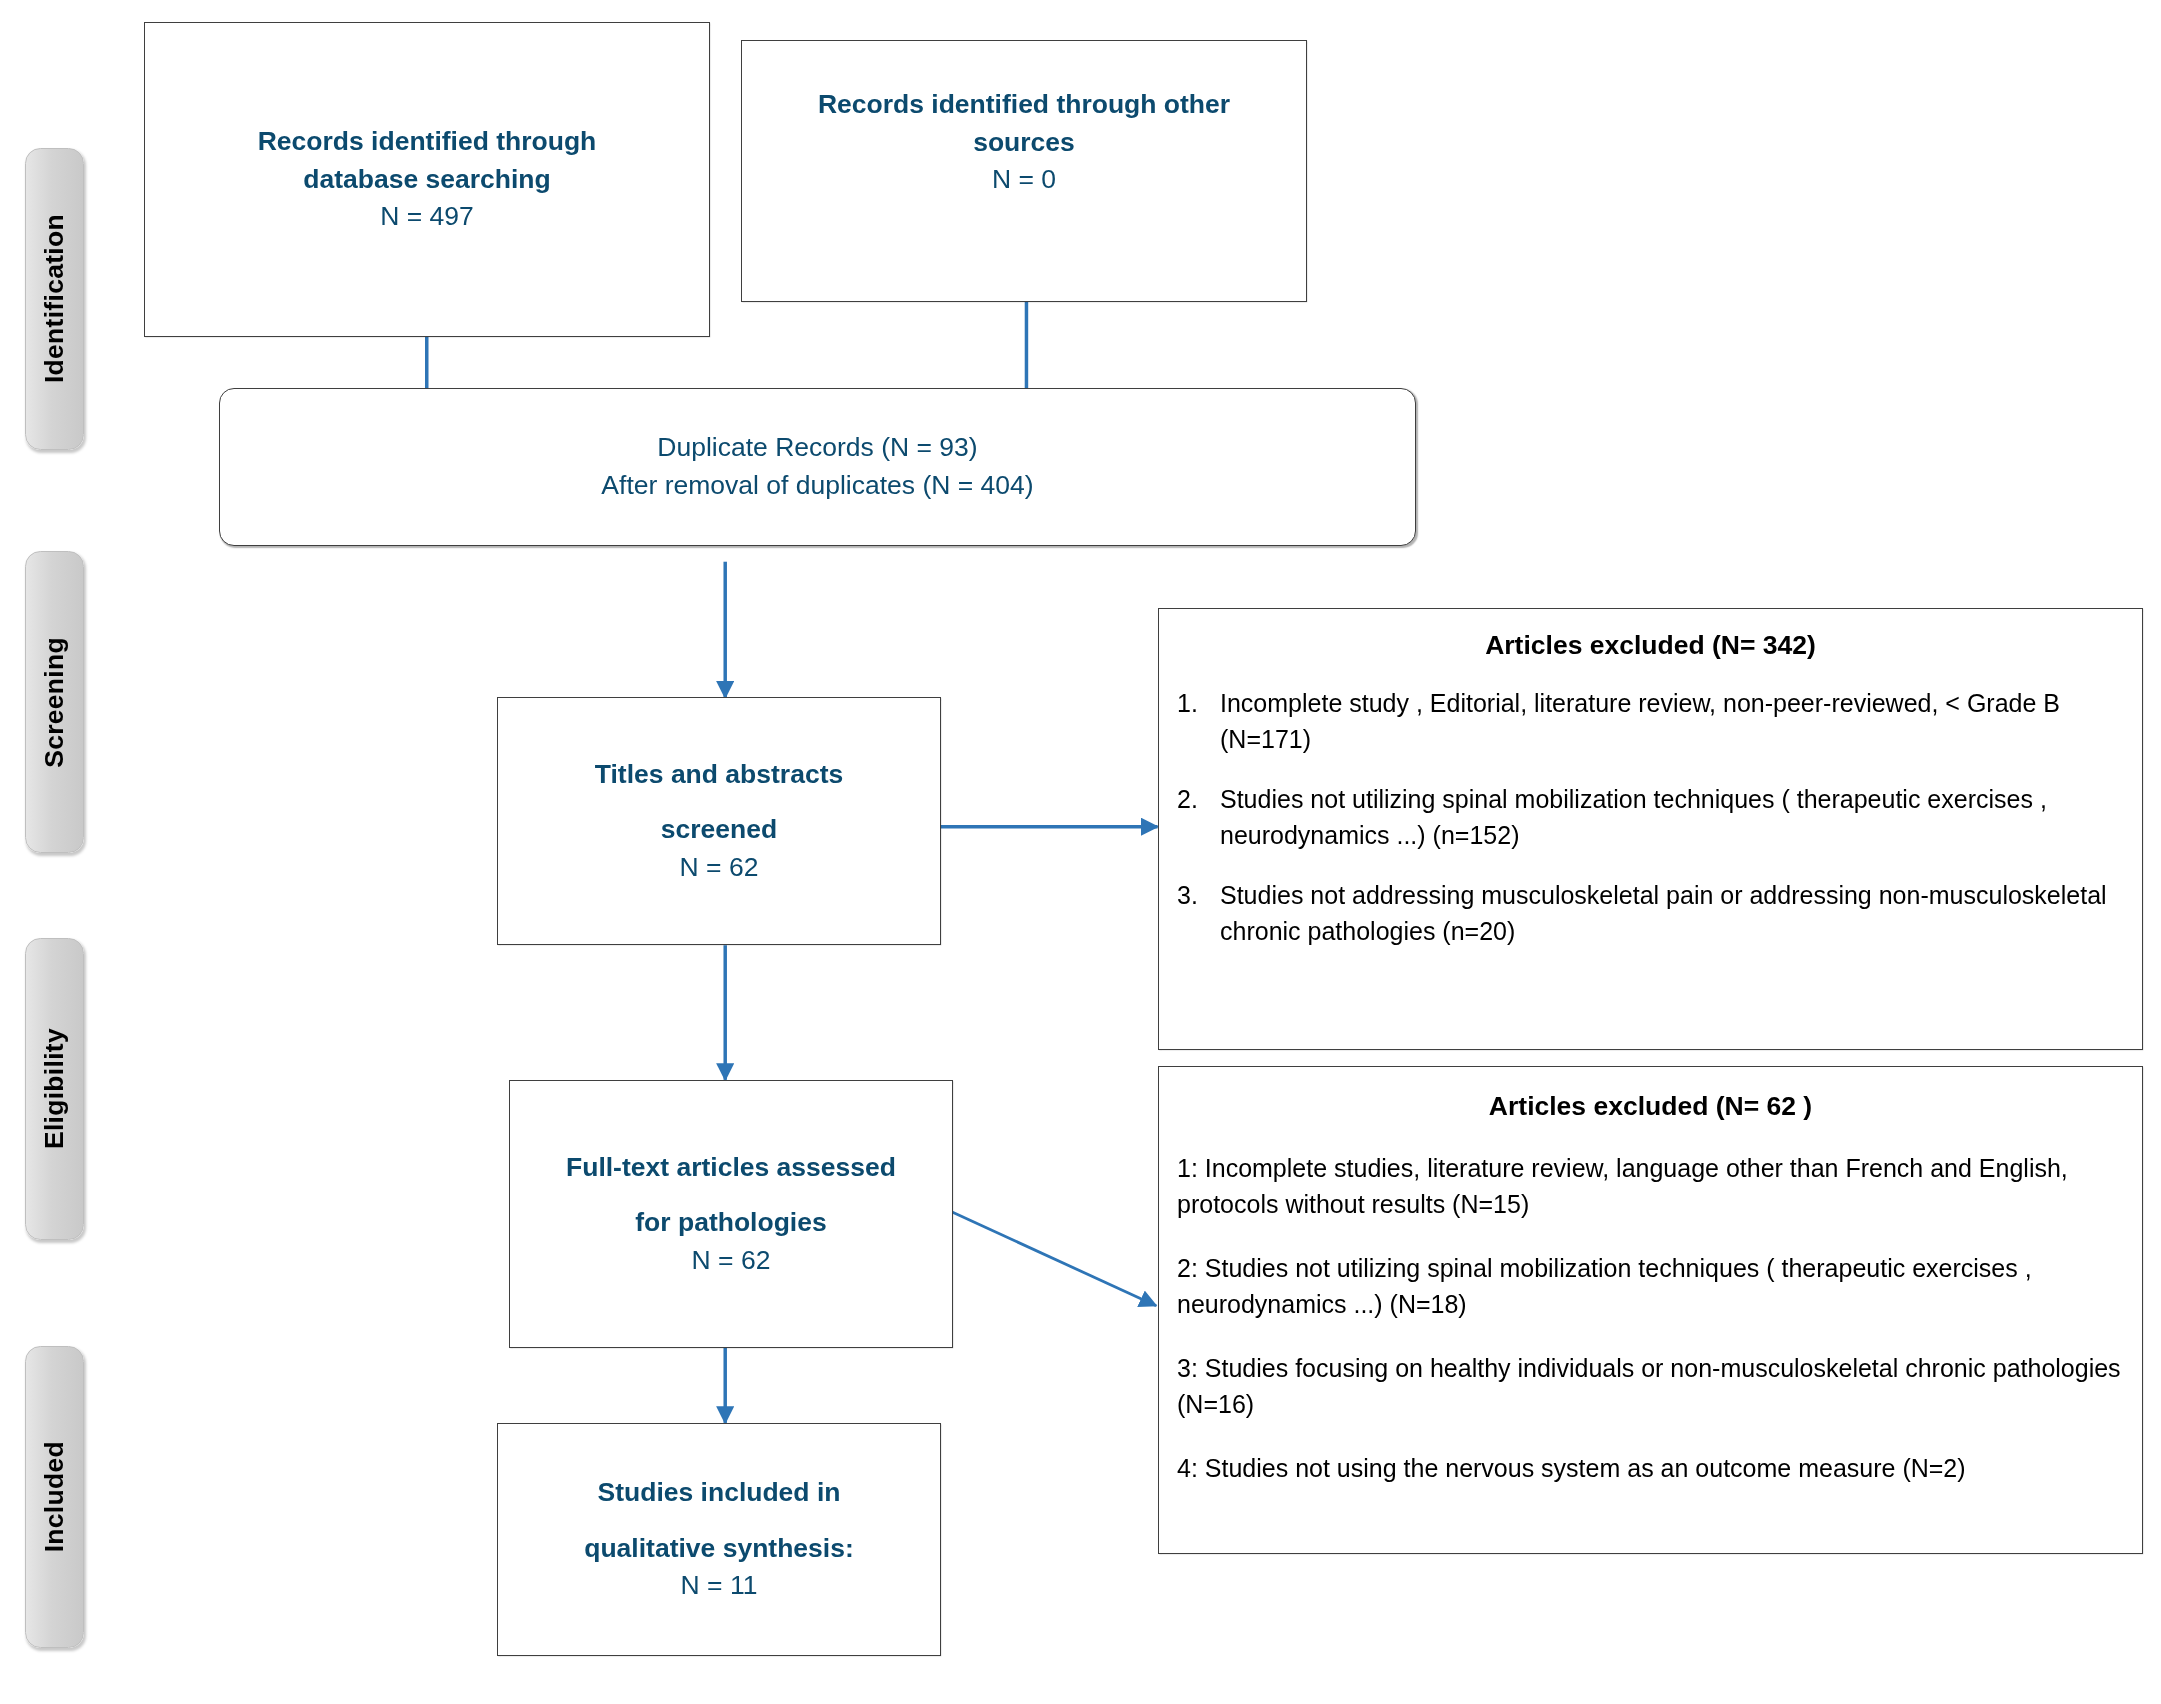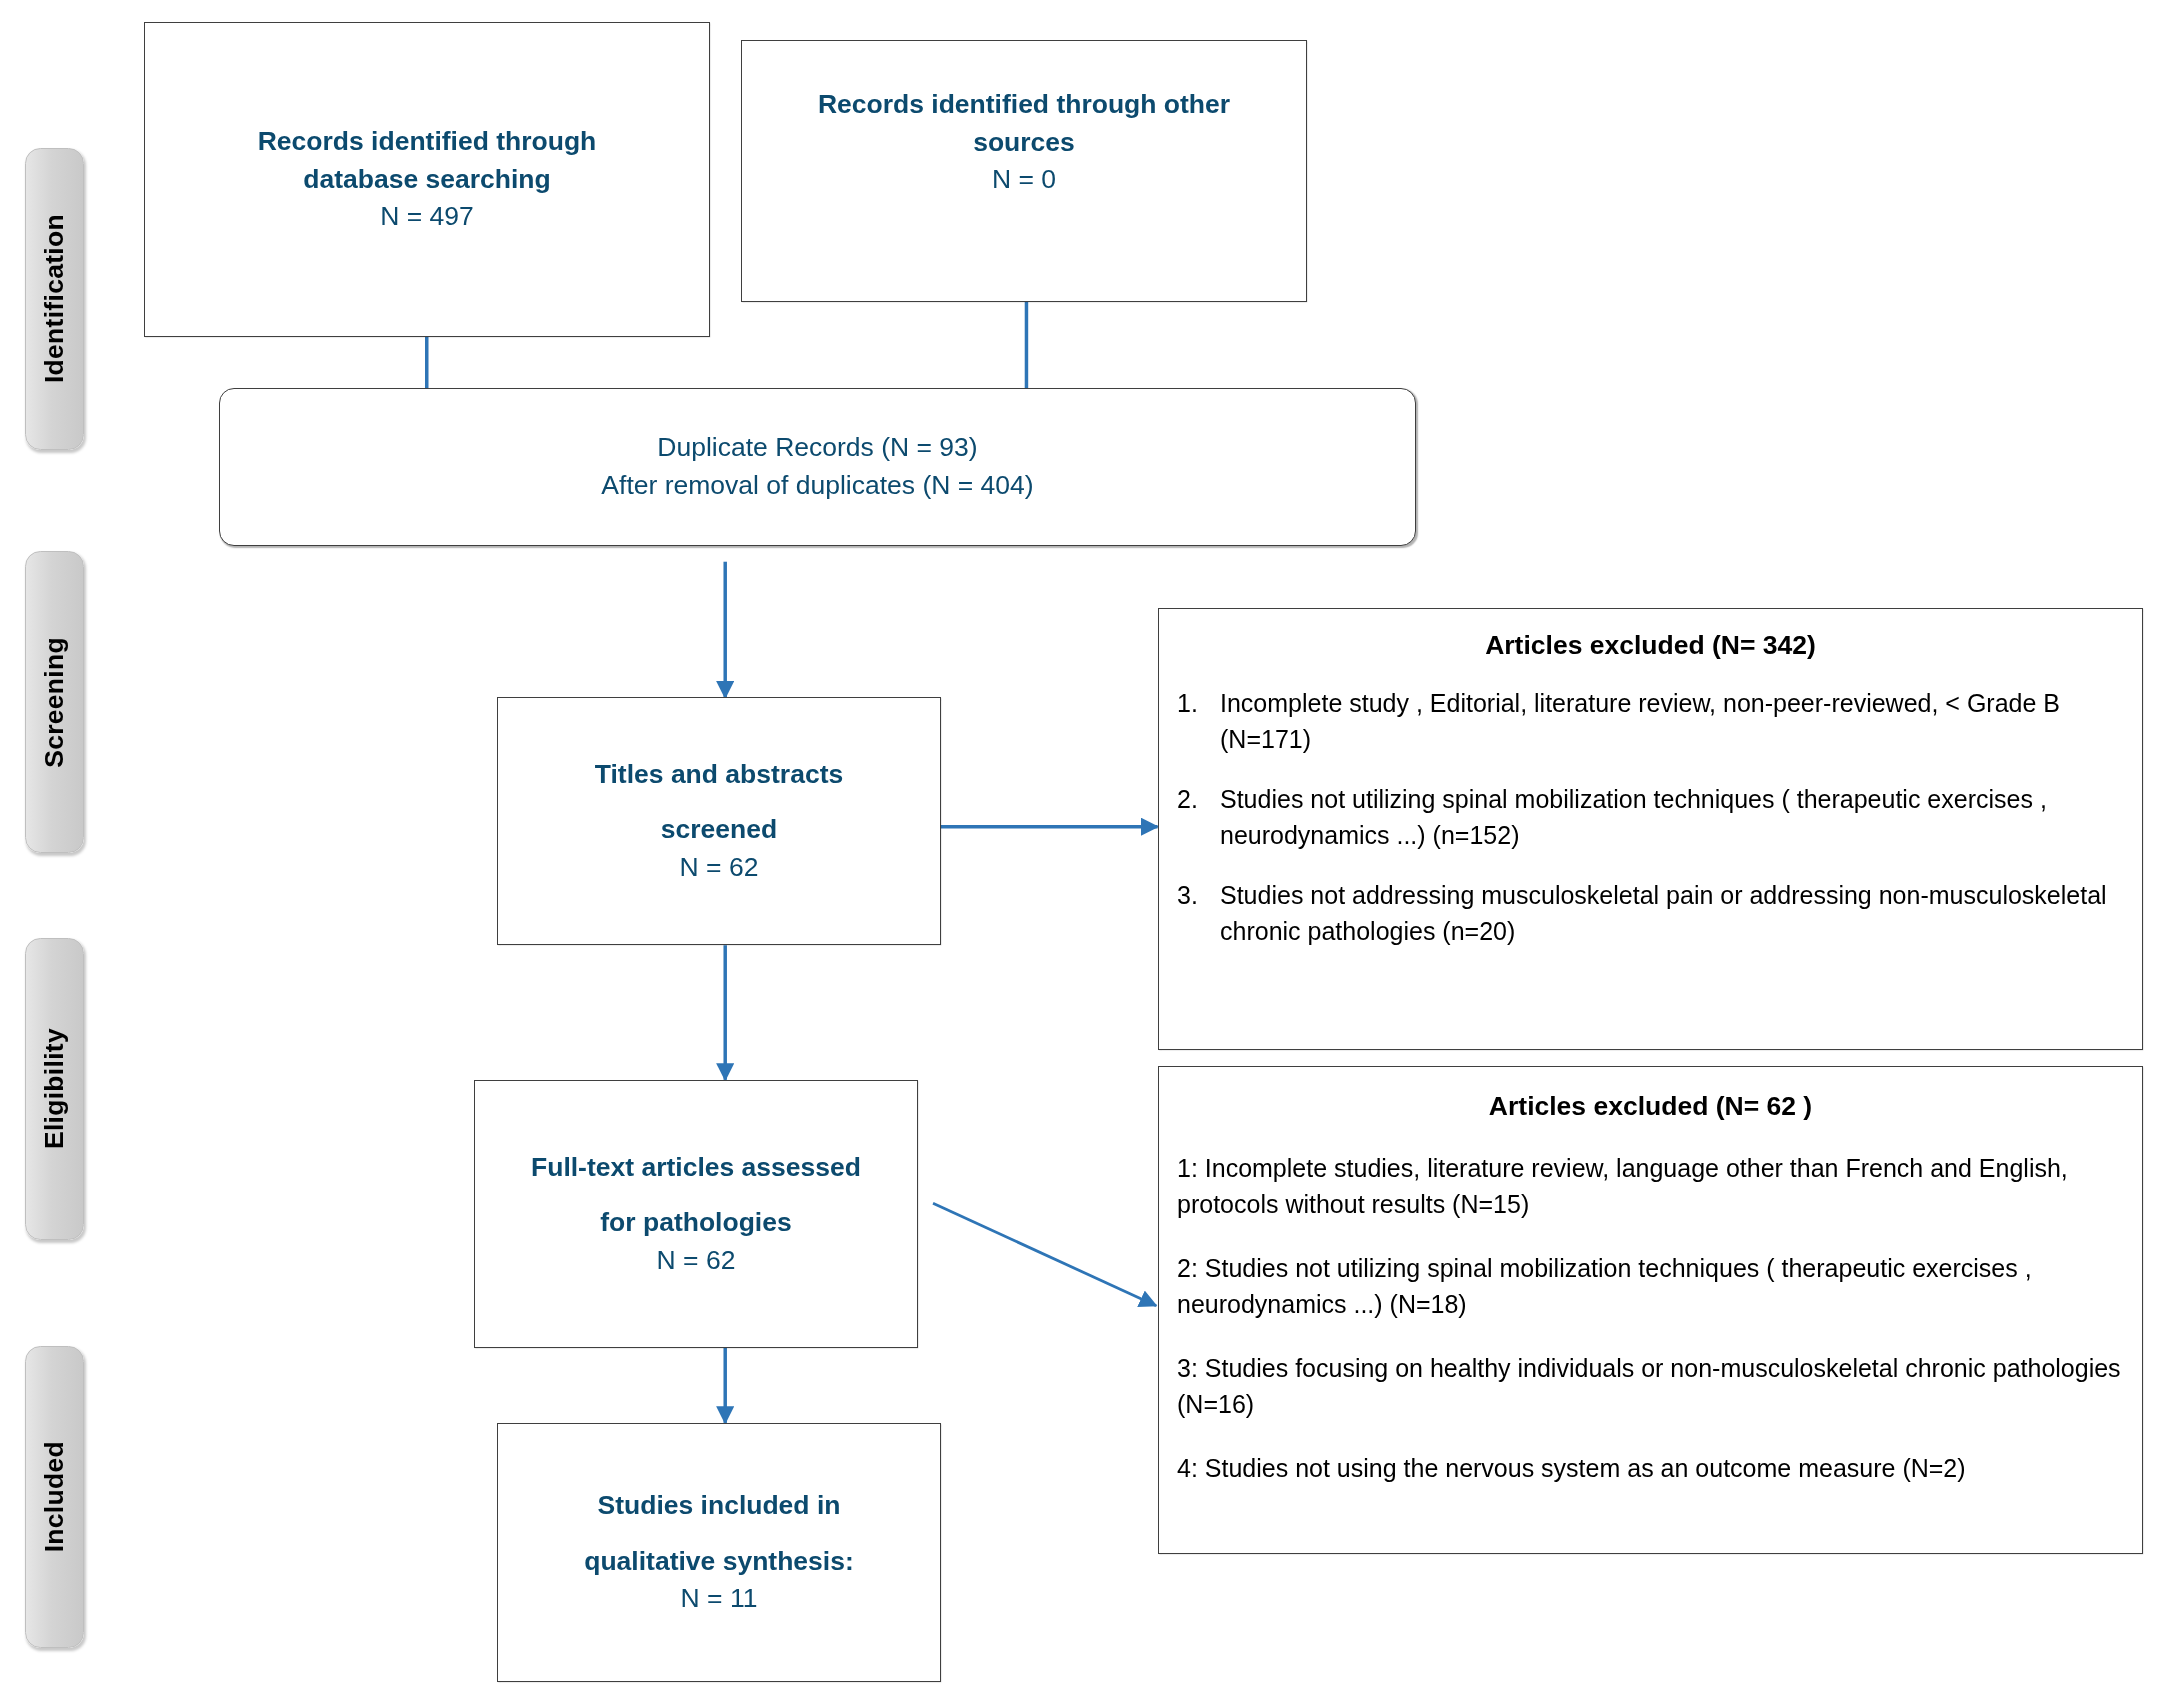--- a/index.html
+++ b/index.html
@@ -179,29 +179,29 @@
   </div>
 
   <div class="flow-box" style="left:497px; top:697px; width:444px; height:248px;">
     <div class="box-pad">
       <div class="ln bold">Titles and abstracts</div>
       <div class="ln bold gap-before-sm">screened</div>
       <div class="ln gap-before">N = 62</div>
     </div>
   </div>
 
-  <div class="flow-box" style="left:474px; top:1080px; width:444px; height:268px;">
+  <div class="flow-box" style="left:509px; top:1080px; width:444px; height:268px;">
     <div class="box-pad">
       <div class="ln bold">Full-text articles assessed</div>
       <div class="ln bold gap-before-sm">for pathologies</div>
       <div class="ln gap-before">N = 62</div>
     </div>
   </div>
 
-  <div class="flow-box" style="left:497px; top:1423px; width:444px; height:259px;">
+  <div class="flow-box" style="left:497px; top:1423px; width:444px; height:233px;">
     <div class="box-pad">
       <div class="ln bold">Studies included in</div>
       <div class="ln bold gap-before-sm">qualitative synthesis:</div>
       <div class="ln gap-before">N = 11</div>
     </div>
   </div>
 
   <div class="flow-box" style="left:1158px; top:608px; width:985px; height:442px; justify-content:flex-start;">
     <div class="box-pad" style="padding-top:21px;">
       <div class="excl-title">Articles excluded  (N= 342)</div>

